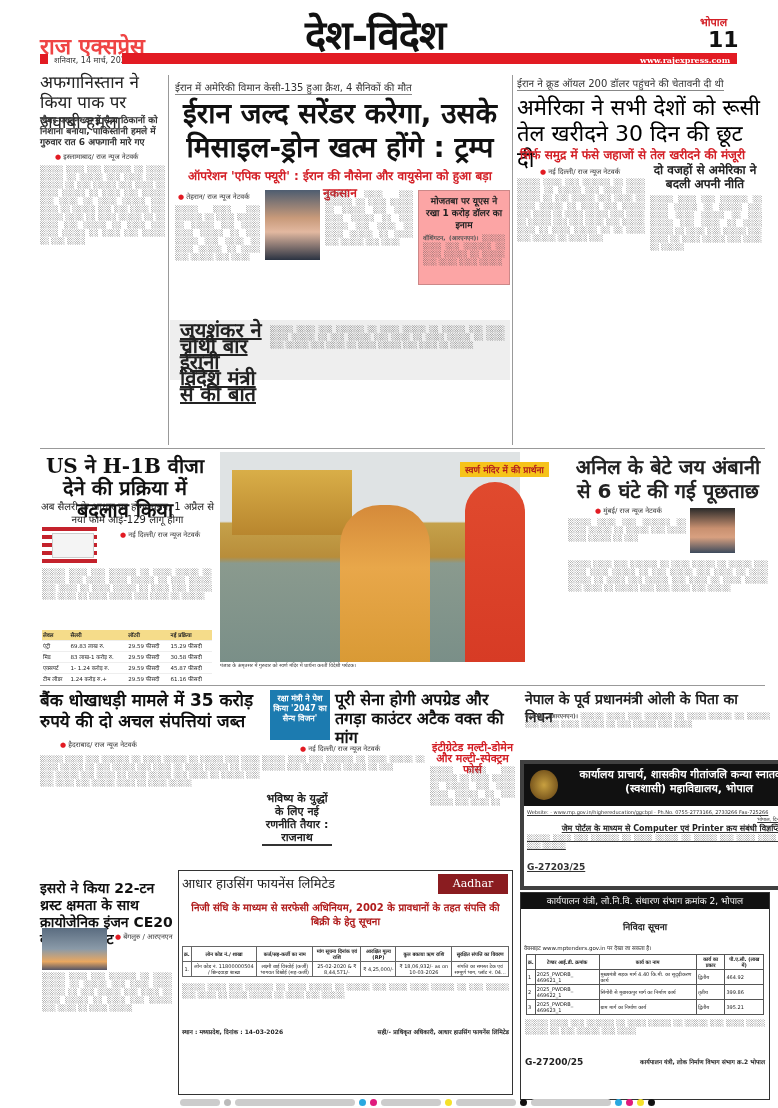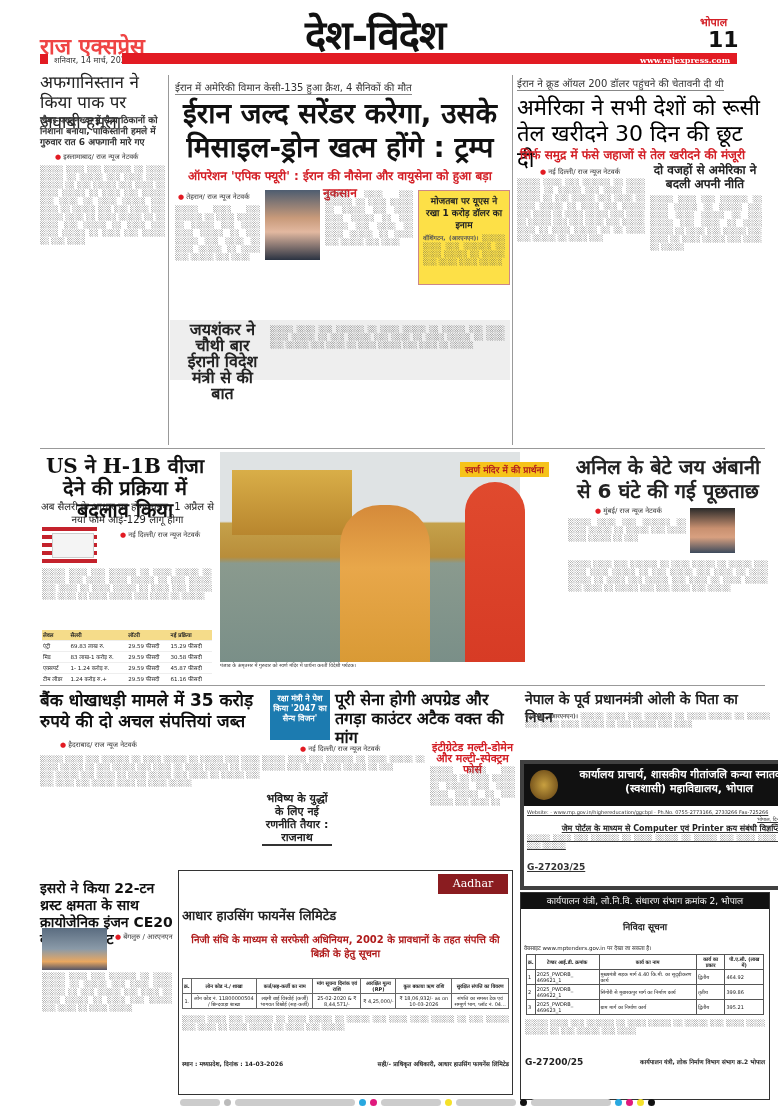--- a/index.html
+++ b/index.html
@@ -19,24 +19,24 @@
   .byline { font-size: 7px; color: #333; }
   .byline::before { content: "● "; color: #e21b23; }
   .red { color: #d31f26; }
   .big-head { font-weight: bold; color: #111; line-height: 1.1; }
   .afg-head { left: 40px; top: 72px; width: 125px; font-size: 17px; color: #222; line-height: 20px; }
   .afg-sub { left: 40px; top: 115px; width: 125px; font-size: 9px; font-weight: bold; color: #333; line-height: 11px; }
   .iran-kicker { left: 175px; top: 80px; font-size: 10px; color: #333; border-bottom: 1px solid #888; }
   .iran-head { left: 170px; top: 97px; width: 340px; font-size: 28px; text-align: center; line-height: 34px; }
   .iran-sub { left: 175px; top: 167px; width: 330px; font-size: 12px; text-align: center; font-weight: bold; }
   .trump-photo { left: 265px; top: 190px; width: 55px; height: 70px; background: linear-gradient(180deg,#4e5d70 0%,#c89a7a 40%,#e2b8a0 60%,#2b3342 100%); }
-  .mojtaba-box { left: 418px; top: 190px; width: 92px; height: 95px; border: 1px solid #c88; background: #fde047; padding: 4px; }
+  .mojtaba-box { left: 418px; top: 190px; width: 92px; height: 95px; border: 1px solid #c88; background: #fca5a5; padding: 4px; }
   .mojtaba-box .h { font-size: 9px; font-weight: bold; text-align: center; line-height: 12px; color: #222; }
   .jai-box { left: 170px; top: 320px; width: 340px; height: 60px; background: #eee; }
-  .jai-head { left: 180px; top: 322px; width: 85px; font-size: 16px; font-weight: bold; text-align: center; line-height: 16px; color: #222; }
+  .jai-head { left: 180px; top: 322px; width: 85px; font-size: 20px; font-weight: bold; line-height: 16px; color: #222; text-decoration: underline; }
   .us-kicker { left: 517px; top: 76px; font-size: 10px; color: #333; border-bottom: 1px solid #888; }
   .us-head { left: 517px; top: 95px; width: 245px; font-size: 22px; line-height: 26px; color: #000000; }
   .us-sub { left: 520px; top: 146px; width: 240px; font-size: 12px; font-weight: bold; }
   .why-head { left: 650px; top: 163px; width: 110px; font-size: 12px; font-weight: bold; text-align: center; line-height: 14px; color: #222; }
   .h1b-head { left: 40px; top: 455px; width: 170px; font-size: 20px; text-align: center; line-height: 22px; font-family: "DejaVu Serif", serif; }
   .h1b-sub { left: 40px; top: 500px; width: 175px; font-size: 10px; text-align: center; line-height: 13px; color: #222; }
   .visa-img { left: 42px; top: 527px; width: 55px; height: 40px; background: repeating-linear-gradient(180deg,#c4222c 0 4px,#fff 4px 8px); }
   .visa-card { left: 52px; top: 533px; width: 42px; height: 25px; background: #f4f4f4; border: 1px solid #ccc; }
   table.sal { left: 42px; top: 630px; width: 170px; font-size: 5.5px; border-collapse: collapse; position: absolute; }
   table.sal th { background: #f5dc8a; text-align: left; padding: 1px; }
@@ -51,21 +51,21 @@
   .anil-photo { left: 690px; top: 508px; width: 45px; height: 45px; background: linear-gradient(180deg,#2a2a2a 0%,#c89070 45%,#d8a080 65%,#3c4a5c 100%); }
   .bank-head { left: 40px; top: 690px; width: 225px; font-size: 17px; line-height: 21px; }
   .def-tag { left: 270px; top: 690px; width: 60px; height: 50px; background: #1c7bb0; color: #fff; font-size: 8px; font-weight: bold; text-align: center; padding-top: 4px; line-height: 10px; }
   .def-head { left: 335px; top: 690px; width: 180px; font-size: 16px; line-height: 19px; }
   .def-side-head { left: 430px; top: 742px; width: 85px; font-size: 11px; font-weight: bold; text-align: center; line-height: 11px; }
   .war-box { left: 262px; top: 792px; width: 70px; font-size: 11px; font-weight: bold; text-align: center; line-height: 13px; color: #222; border-bottom: 2px solid #333; }
   .nepal-head { left: 525px; top: 690px; width: 245px; font-size: 14px; line-height: 18px; text-align: left; color: #222; }
   .isro-head { left: 40px; top: 880px; width: 135px; font-size: 14px; line-height: 17px; text-align: left; }
   .isro-img { left: 42px; top: 928px; width: 65px; height: 42px; background: linear-gradient(180deg,#5a6c80,#8a9aa8 50%,#e9a760 80%,#556); }
   .ad1 { left: 178px; top: 870px; width: 335px; height: 225px; border: 1px solid #333; padding: 3px; }
-  .ad1 .t { font-size: 13px; font-weight: bold; color: #222; margin-top: 32px; }
+  .ad1 .t { font-size: 13px; font-weight: normal; color: #222; }
   .ad1 .logo { position: absolute; right: 4px; top: 3px; width: 70px; height: 20px; background: #8a1c20; color: #fff; font-family: "DejaVu Serif", serif; font-size: 11px; text-align: center; line-height: 20px; }
   .ad1 .notice { font-size: 10px; font-weight: bold; color: #b01c1c; text-align: center; margin-top: 8px; }
   .ad1 table { width: 100%; border-collapse: collapse; font-size: 5px; margin-top: 18px; }
   .ad1 th, .ad1 td { border: 1px solid #666; padding: 1px; text-align: center; }
   .ad2 { left: 520px; top: 760px; width: 302px; height: 130px; border: 4px solid #404040; }
   .ad2 .hd { background: #111; color: #fff; font-size: 11px; font-weight: bold; text-align: center; padding: 4px 4px 4px 40px; line-height: 14px; height: 42px; }
   .ad2 .emblem { position: absolute; left: 6px; top: 6px; width: 28px; height: 30px; border-radius: 50%; background: radial-gradient(#c8a040,#5a3a10); }
   .ad2 .body { font-size: 5px; padding: 3px; line-height: 7px; color: #333; text-decoration: underline; }
   .ad2 .sh { font-size: 8px; font-weight: bold; text-align: center; color: #222; margin: 2px 0; }
   .ad3 { left: 520px; top: 878px; width: 250px; height: 222px; border: 1px solid #333; }

